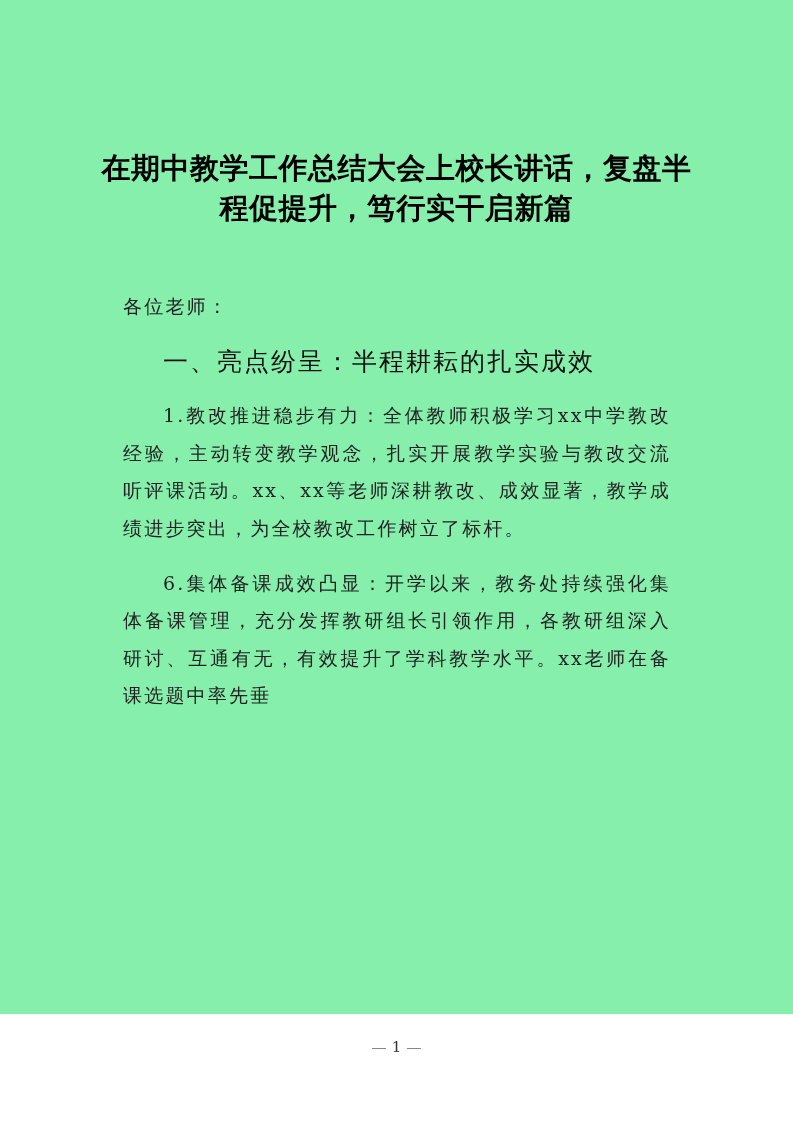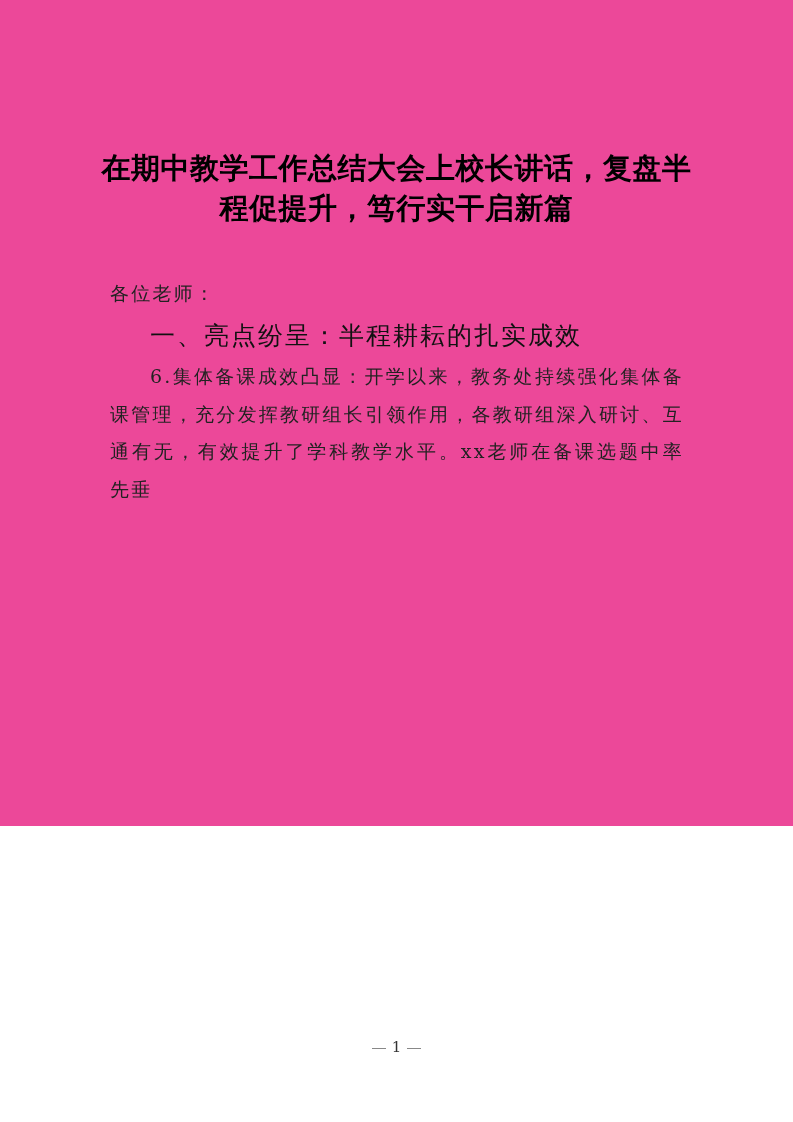--- a/index.html
+++ b/index.html
@@ -12,22 +12,22 @@
       height: 1122px;
       position: relative;
       overflow: hidden;
       font-family: "DejaVu Serif", "Liberation Serif", serif;
       color: #111111;
     }
     .page {
       position: absolute;
       left: 0; top: 0;
       width: 793px;
-      height: 826px;
-      background: #ec4899;
+      height: 1014px;
+      background: #86efac;
     }
     .title {
       position: absolute;
       left: 100px;
       top: 148px;
       width: 593px;
       text-align: center;
       font-family: "DejaVu Sans", "Liberation Sans", sans-serif;
       font-weight: bold;
       font-size: 29px;
@@ -40,21 +40,21 @@
       left: 106px;
       top: 271px;
       width: 582px;
       font-size: 19px;
       line-height: 37.6px;
       letter-spacing: 2.2px;
       color: #222222;
       text-align: justify;
     }
     .body p {
-      margin: 4px;
+      margin: 17px;
       text-indent: 0;
     }
     .body p.indent {
       text-indent: 40px;
     }
     .body p.heading {
       text-indent: 40px;
       font-family: "DejaVu Sans", "Liberation Sans", sans-serif;
       font-size: 25px;
       letter-spacing: 2px;
@@ -81,20 +81,21 @@
 </head>
 <body>
 
 <div class="page">
 
   <div class="title">在期中教学工作总结大会上校长讲话，复盘半程促提升，笃行实干启新篇</div>
 
   <div class="body">
     <p>各位老师：</p>
     <p class="heading">一、亮点纷呈：半程耕耘的扎实成效</p>
+    <p class="indent">1.教改推进稳步有力：全体教师积极学习xx中学教改经验，主动转变教学观念，扎实开展教学实验与教改交流听评课活动。xx、xx等老师深耕教改、成效显著，教学成绩进步突出，为全校教改工作树立了标杆。</p>
     <p class="indent">6.集体备课成效凸显：开学以来，教务处持续强化集体备课管理，充分发挥教研组长引领作用，各教研组深入研讨、互通有无，有效提升了学科教学水平。xx老师在备课选题中率先垂</p>
   </div>
 
   <div class="footer">
     <span class="dash"></span><span>1</span><span class="dash"></span>
   </div>
 
 </div>
 
 </body></html>

